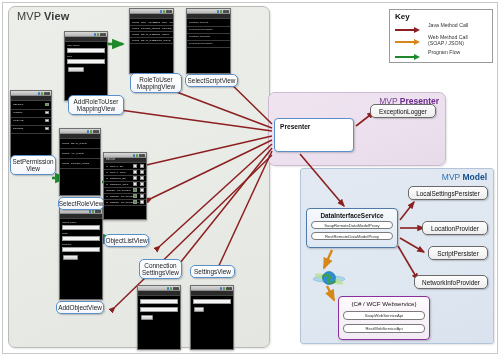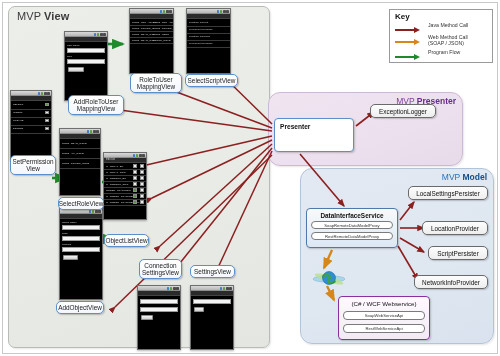--- a/index.html
+++ b/index.html
@@ -11,31 +11,31 @@
 
   
   .view-panel{position:absolute;left:8px;top:6px;width:262px;height:342px;
     background:linear-gradient(160deg,#eceeea 0%,#e9ebe6 55%,#e4e6e1 100%);
     border:1px solid #b9bcb6;border-radius:7px;box-sizing:border-box;
     box-shadow:1px 1px 2px rgba(0,0,0,.10);}
   .panel-title{position:absolute;font-size:11px;color:#3b3b3b;letter-spacing:.1px;white-space:nowrap;}
   .panel-title b{font-weight:bold;}
 
   
-  .presenter-panel{position:absolute;left:268px;top:92px;width:195px;height:74px;
+  .presenter-panel{position:absolute;left:268px;top:92px;width:178px;height:74px;
     background:linear-gradient(160deg,#efe4f0 0%,#ece0ee 60%,#e7dbea 100%);
-    border:1px solid #cdb9d2;border-radius:12px;box-sizing:border-box;
+    border:1px solid #cdb9d2;border-radius:7px;box-sizing:border-box;
     box-shadow:1px 1px 2px rgba(0,0,0,.10);}
   .presenter-title{position:absolute;right:6px;top:3px;font-size:8.5px;color:#7a3f96;}
   .presenter-title b{color:#6a2b8c;}
 
   
   .model-panel{position:absolute;left:300px;top:168px;width:194px;height:176px;
     background:linear-gradient(160deg,#e2e9f2 0%,#dfe7f1 60%,#d9e2ee 100%);
-    border:1px solid #b4c4d8;border-radius:12px;box-sizing:border-box;
+    border:1px solid #b4c4d8;border-radius:3px;box-sizing:border-box;
     box-shadow:1px 1px 2px rgba(0,0,0,.10);}
   .model-title{position:absolute;right:6px;top:3px;font-size:8.5px;color:#2f6fb5;}
   .model-title b{color:#14508f;}
 
   
   .key-box{position:absolute;left:389px;top:9px;width:104px;height:54px;background:#fff;
     border:1px solid #9a9a9a;box-sizing:border-box;}
   .key-title{position:absolute;left:5px;top:2px;font-size:8px;font-weight:bold;color:#111;}
   .key-row{position:absolute;left:5px;width:95px;height:12px;}
   .key-label{position:absolute;left:33px;top:-1px;font-size:5.2px;color:#333;line-height:5.6px;width:66px;}

